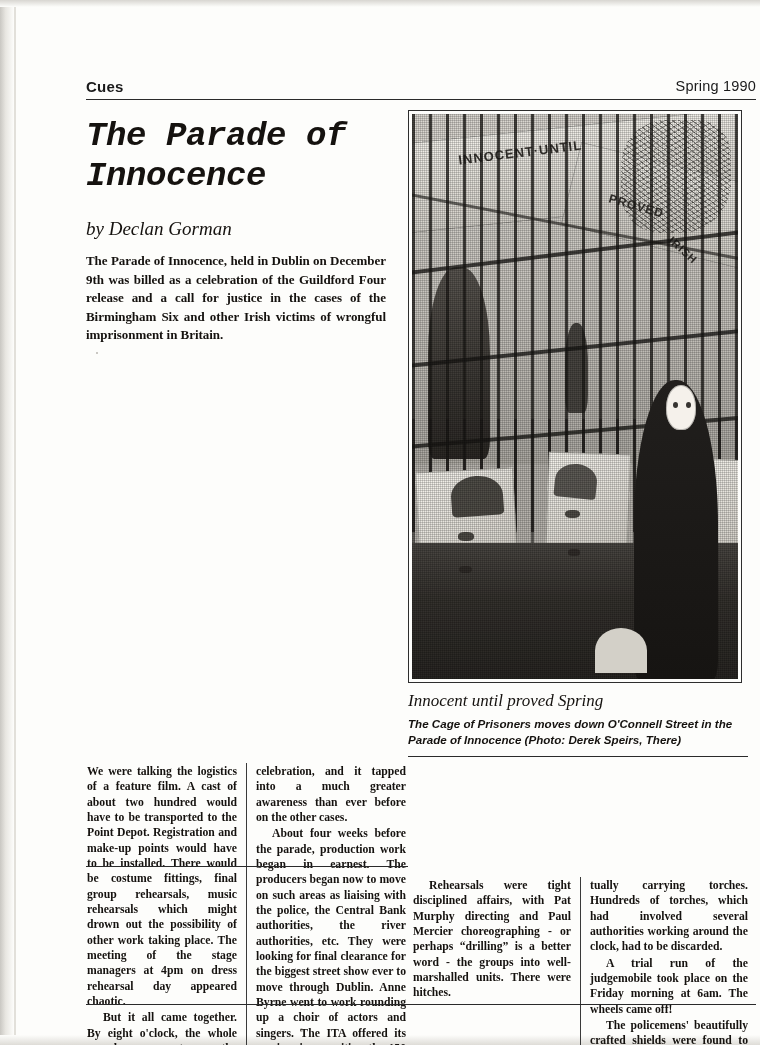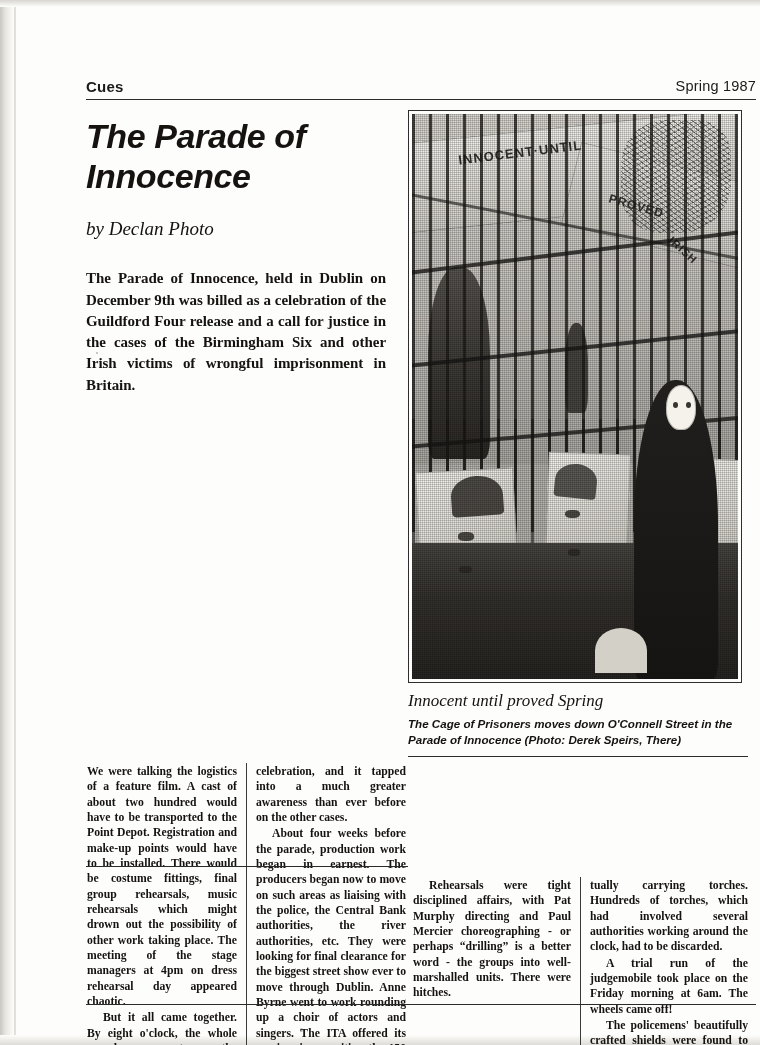--- a/index.html
+++ b/index.html
@@ -75,43 +75,43 @@
     margin-bottom: 10px;
   }
 
   
   .top-block {
     display: flex;
     gap: 22px;
   }
   .top-left { width: 300px; }
   .headline {
-    font-family: Liberation Sans, sans-serif;
+    font-family: Liberation Mono, monospace;
     font-style: italic;
     font-weight: bold;
     font-size: 34px;
     line-height: 1.18;
     letter-spacing: -0.4px;
     color: #15120f;
     margin: 6px 0 0 0;
   }
   .byline {
     font-family: "Liberation Serif", serif;
     font-style: italic;
     font-size: 19px;
     margin-top: 22px;
     color: #15120f;
   }
   .lede {
     font-family: "Liberation Serif", serif;
     font-weight: bold;
-    font-size: 15px;
+    font-size: 13px;
     line-height: 1.42;
     text-align: justify;
-    margin-top: 28px;
+    margin-top: 12px;
     letter-spacing: -0.05px;
   }
 
   
   .photo-col { width: 340px; }
   .photo-frame {
     border: 1.5px solid #2e2e2e;
     padding: 3px;
     background: #fdfdfb;
     width: 334px;
@@ -361,29 +361,29 @@
   <div class="scan-edge-left2"></div>
   <div class="scan-edge-top"></div>
   <div class="scan-edge-bottom"></div>
   <div class="speck" style="left:300px;top:1028px;width:3px;height:4px;"></div>
   <div class="speck" style="left:96px;top:352px;width:2px;height:2px;"></div>
 
   <div class="content">
 
     <div class="runhead">
       <span>Cues</span>
-      <span class="issue">Spring 1987</span>
+      <span class="issue">Spring 1990</span>
     </div>
     <div class="rule-head"></div>
 
     <div class="top-block">
 
       <div class="top-left">
         <h1 class="headline">The Parade of Innocence</h1>
-        <div class="byline">by Declan Photo</div>
+        <div class="byline">by Declan Gorman</div>
         <div class="lede">The Parade of Innocence, held in Dublin on December 9th was billed as a celebration of the Guildford Four release and a call for justice in the cases of the Birmingham Six and other Irish victims of wrongful imprisonment in Britain.</div>
       </div>
 
       <div class="photo-col">
         <div class="photo-frame">
           <div class="photo">
             <div class="sky"></div>
             <div class="banner"></div>
             <div class="banner2"></div>
             <div class="emblem"></div>

